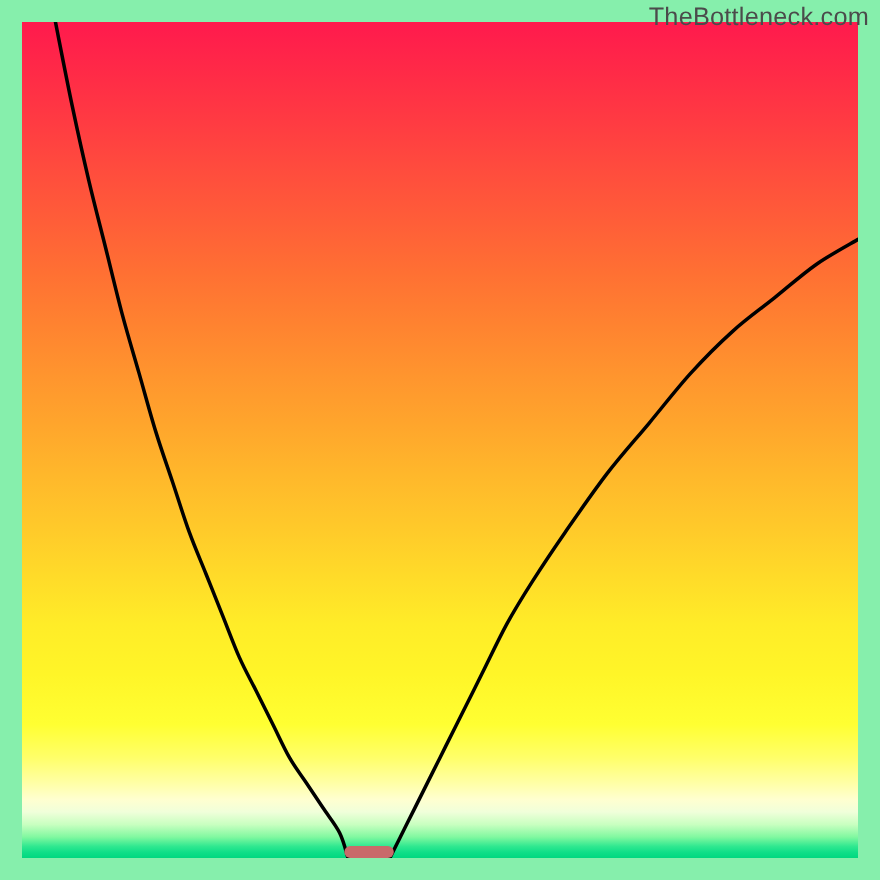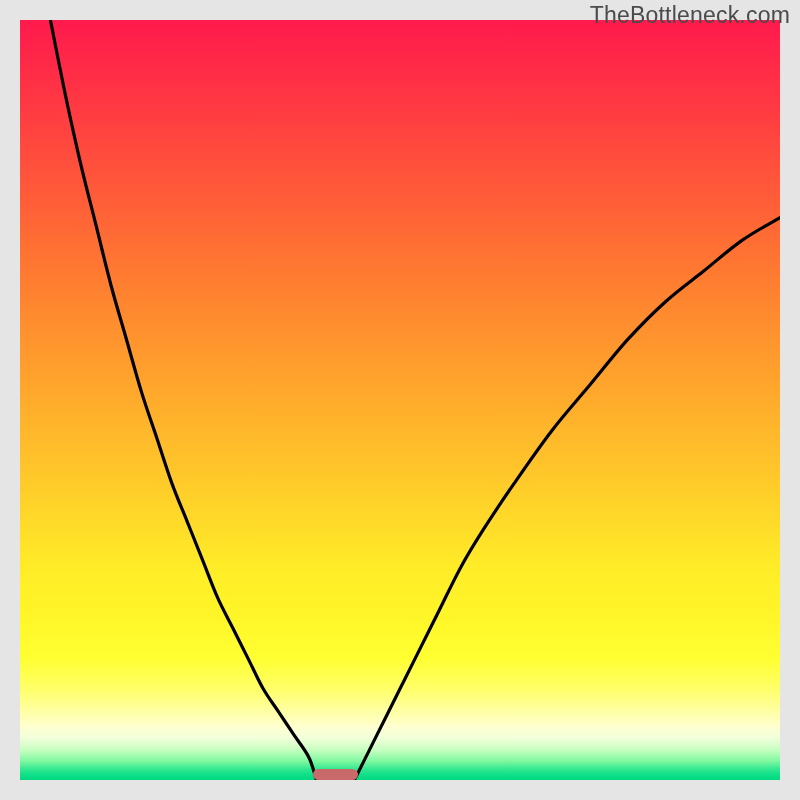--- a/index.html
+++ b/index.html
@@ -8,21 +8,21 @@
     width: 800px;
     height: 800px;
     overflow: hidden;
     background: #000;
     font-family: Arial, Helvetica, sans-serif;
   }
   .outer {
     position: relative;
     width: 800px;
     height: 800px;
-    background: #e5e5e5;
+    background: #86efac;
   }
   .plot-area {
     position: absolute;
     left: 20px;
     top: 20px;
     width: 760px;
     height: 760px;
     overflow: hidden;
   }
   .gradient-bg {

